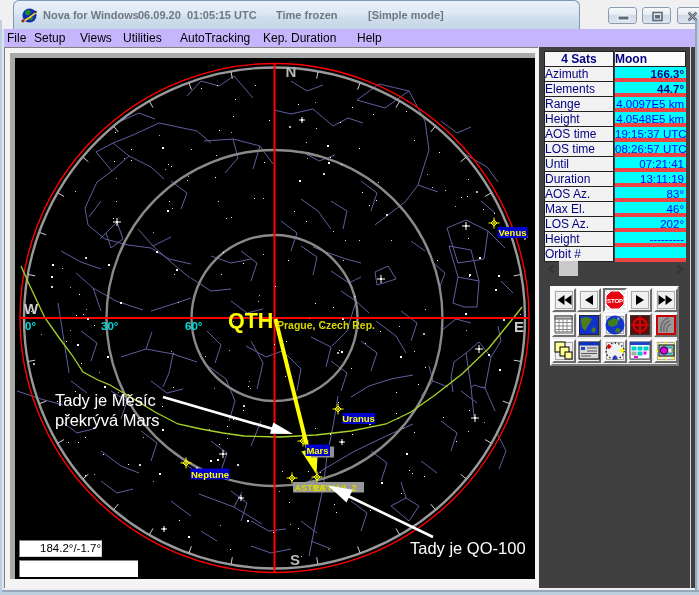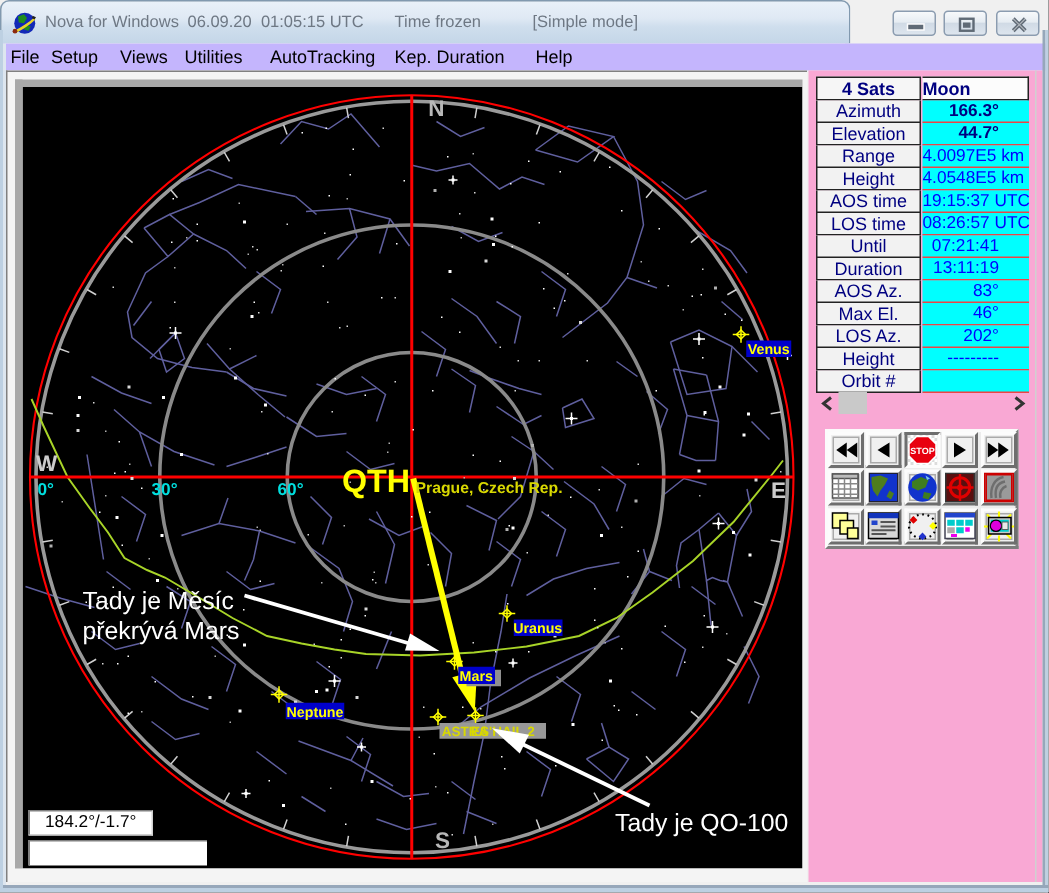--- a/index.html
+++ b/index.html
@@ -1,42 +1,42 @@
 <!DOCTYPE html>
 <html><head><meta charset="utf-8"><style>
 * { margin:0; padding:0; box-sizing:border-box; }
 html,body { width:699px; height:595px; overflow:hidden; font-family:"Liberation Sans",sans-serif; }
 #win { position:relative; width:699px; height:595px; background:#f0f0f0; }
 
-#title { position:absolute; left:0; top:0; width:567px; height:29px;
+#title { position:absolute; left:13px; top:0; width:567px; height:29px;
   background:linear-gradient(#e9f1f9 0%,#dfe9f4 40%,#cfdeed 60%,#c4d6e8 100%);
-  border:1px solid #8199af; border-bottom:none; border-radius:6px 6px 0 0; }
+  border:1px solid #8199af; border-bottom:none; border-radius:6px 6px 0 0;font-weight:bold; }
 #title .txt { position:absolute; top:8px; font-size:11px; color:#6e7884; white-space:pre; }
 #ticon { position:absolute; left:7px; top:6px; }
 .wbtn { position:absolute; top:6px; width:29px; height:17px; border:1px solid #8b9cb0; border-radius:3px;
   background:linear-gradient(#f7f9fb, #e6ecf2 45%, #d0dae5 50%, #dde5ee); }
 
 #menu { position:absolute; left:0px; top:29px; width:697px; height:18px; background:#c4b5fd; font-size:12px; color:#000; }
 #menu span { position:absolute; top:2px; }
 
 #mapframe { position:absolute; left:4px; top:47px; width:534px; height:541px; background:#f4f4f4; border-top:1px solid #808080; border-left:1px solid #808080; }
 #grayL { position:absolute; left:5px; top:5px; width:525px; height:5px; background:#a8a8a8; }
 #grayL2 { position:absolute; left:5px; top:5px; width:5px; height:526px; background:#a8a8a8; }
 #map { position:absolute; left:10px; top:10px; }
 #coordbox { position:absolute; left:14px; top:492px; width:83px; height:17px; background:#fff; border:1px solid #808080; border-right-color:#d0d0d0; border-bottom-color:#d0d0d0;
-  font-size:11.5px; color:#000; text-align:center; line-height:15px; }
+  font-size:11.5px; color:#000; text-align:right; line-height:15px; }
 #emptybox { position:absolute; left:14px; top:512px; width:119px; height:17px; background:#fff; border-top:1px solid #808080; border-left:1px solid #808080; }
 
-#rpanel { position:absolute; left:539px; top:47px; width:156px; height:541px; background:#f9a8d4; }
+#rpanel { position:absolute; left:539px; top:47px; width:156px; height:541px; background:#404040; }
 #tbl { position:absolute; left:5px; top:4px; width:143px; }
 .tr { position:relative; height:15px; }
 .tl { position:absolute; left:0; top:0; width:70px; height:15px; background:#f2f2f2; border:1px solid #222; border-top:none;
-  color:#000080; font-size:12px; text-align:center; line-height:14px; }
-.tv { position:absolute; left:71px; top:0; width:71px; height:15px; background:#00ffff; border-bottom:1px solid #ef4444;
-  color:#0000ff; font-size:11.5px; text-align:right; line-height:14px; padding-right:20px; white-space:nowrap; overflow:hidden; }
+  color:#000080; font-size:12px; text-align:left; line-height:14px; }
+.tv { position:absolute; left:71px; top:0; width:71px; height:15px; background:#00ffff; border-bottom:4px solid #ef4444;
+  color:#0000ff; font-size:11.5px; text-align:right; line-height:14px; padding-right:2px; white-space:nowrap; overflow:hidden; }
 .tv.b { color:#000080; font-weight:bold; }
 #th1 { position:absolute; left:0; top:0; width:70px; height:16px; background:#f6f6f6; border:1px solid #222;
   color:#000080; font-size:12px; font-weight:bold; text-align:center; line-height:15px; }
 #th2 { position:absolute; left:71px; top:0; width:71px; height:16px; background:#fcfcfc; border:1px solid #222; border-left:none;
   color:#000080; font-size:12px; font-weight:bold; text-align:left; line-height:15px; }
 #tbody { position:absolute; left:0; top:16px; }
 #scroll { position:absolute; left:5px; top:214px; width:143px; height:16px; }
 #scroll .thumb { position:absolute; left:15px; top:0px; width:19px; height:15px; background:#c9c9c9; }
 #bpanel { position:absolute; left:11px; top:239px; width:129px; height:80px; background:#ececec;
   border:2px solid; border-color:#fbfbfb #7d7d7d #7d7d7d #fbfbfb; }
@@ -517,21 +517,21 @@
 <div id="rpanel">
  <div id="tbl">
    <div id="th1">4 Sats</div>
         <div id="th2">Moon</div>
    <div id="tbody">
           <div class="tr">
             <div class="tl">Azimuth</div>
             <div class="tv b">166.3°</div>
           </div>
           <div class="tr">
-            <div class="tl">Elevation</div>
+            <div class="tl">Elements</div>
             <div class="tv b">44.7°</div>
           </div>
           <div class="tr">
             <div class="tl">Range</div>
             <div class="tv">4.0097E5 km</div>
           </div>
           <div class="tr">
             <div class="tl">Height</div>
             <div class="tv">4.0548E5 km</div>
           </div>

